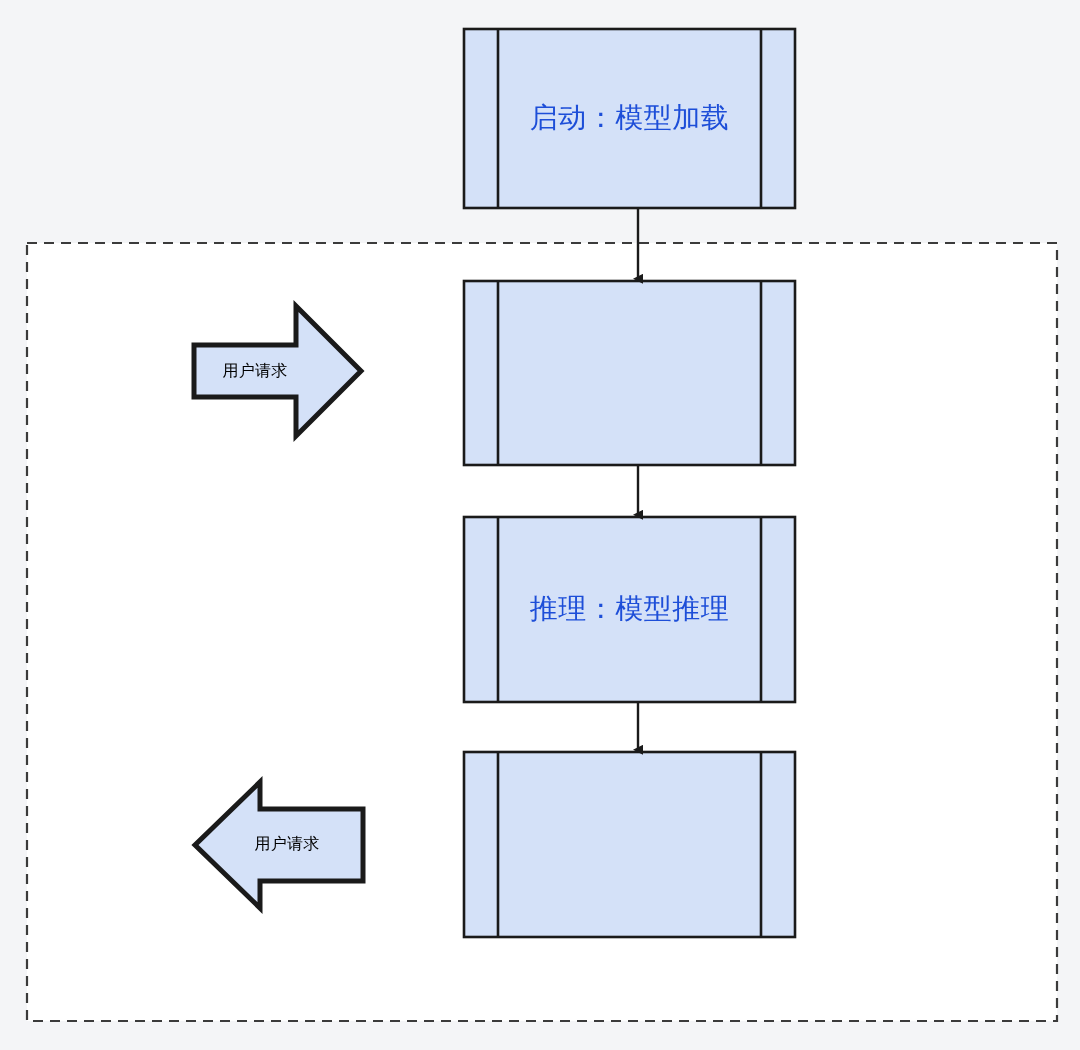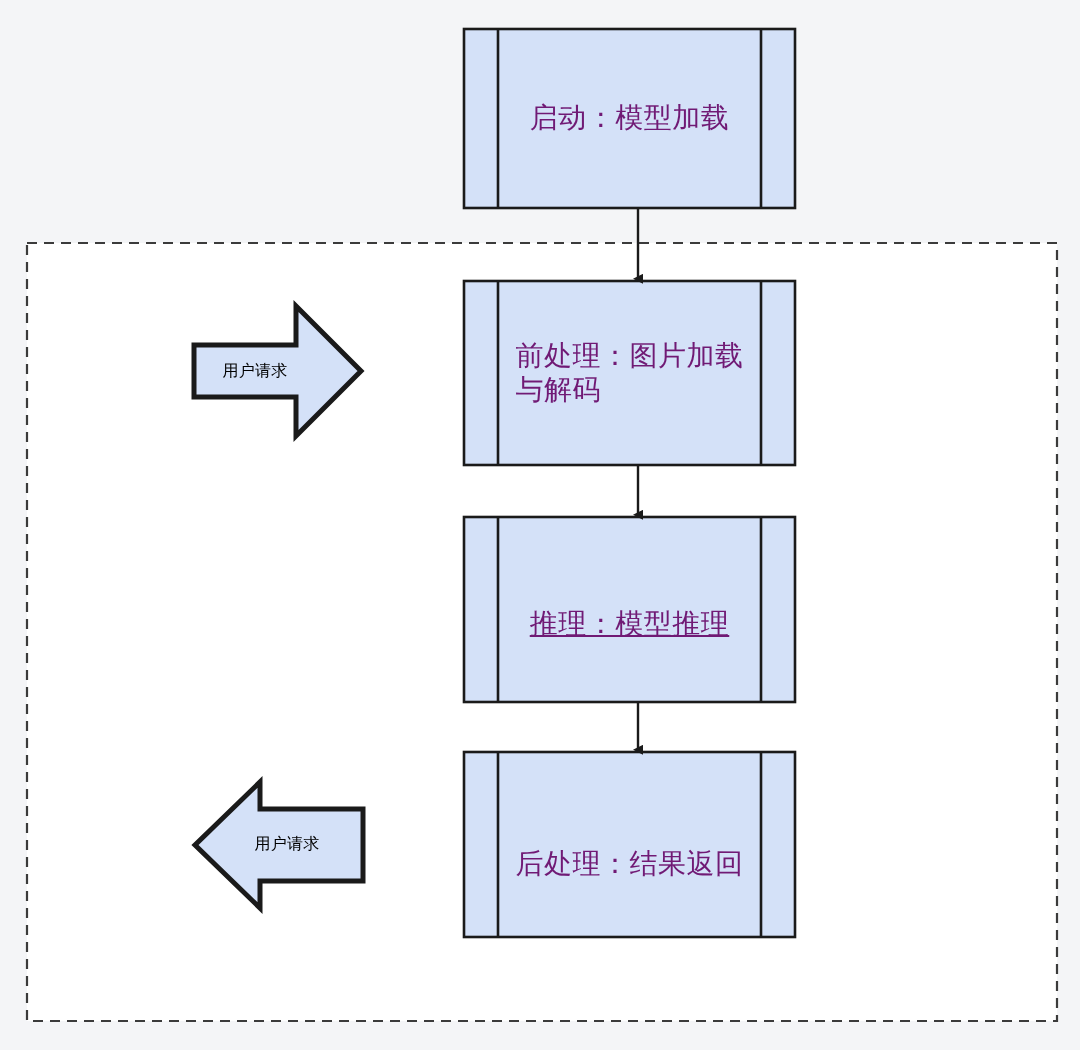--- a/index.html
+++ b/index.html
@@ -24,22 +24,22 @@
     top: 0;
     width: 1080px;
     height: 1050px;
     display: block;
   }
   .node-label {
     position: absolute;
     display: flex;
     align-items: center;
     justify-content: center;
-    text-align: left;
-    color: #701a75;
+    text-align: right;
+    color: #1d4ed8;
     font-size: 28px;
     line-height: 1.22;
     letter-spacing: 0.5px;
     white-space: pre-line;
     pointer-events: none;
   }
   .arrow-label {
     position: absolute;
     display: flex;
     align-items: center;
@@ -96,24 +96,21 @@
     <line x1="638" y1="702" x2="638" y2="750" stroke="#1a1a1a" stroke-width="2.4" marker-end="url(#arrowhead)"></line>
 
     <path d="M 194 345 L 296 345 L 296 306 L 361 371 L 296 436 L 296 397 L 194 397 Z" fill="#d4e1f8" stroke="#1a1a1a" stroke-width="5" stroke-linejoin="miter"></path>
 
     <path d="M 363 809 L 260 809 L 260 782 L 195 845 L 260 908 L 260 881 L 363 881 Z" fill="#d4e1f8" stroke="#1a1a1a" stroke-width="5" stroke-linejoin="miter"></path>
 
   </svg>
 
   <div class="node-label" style="left:498px; top:29px; width:263px; height:179px;">启动：模型加载</div>
 
-  <div class="node-label" style="left:498px; top:281px; width:263px; height:184px;">前处理：图片加载
-与解码</div>
 
-  <div class="node-label" style="left:498px; top:532px; width:263px; height:185px;text-decoration:underline;">推理：模型推理</div>
+  <div class="node-label" style="left:498px; top:517px; width:263px; height:185px;">推理：模型推理</div>
 
-  <div class="node-label" style="left:498px; top:772px; width:263px; height:185px;">后处理：结果返回</div>
 
   <div class="arrow-label" style="left:200px; top:352px; width:110px; height:38px;">用户请求</div>
 
   <div class="arrow-label" style="left:232px; top:825px; width:110px; height:38px;">用户请求</div>
 
 </div>
 
 </body></html>

